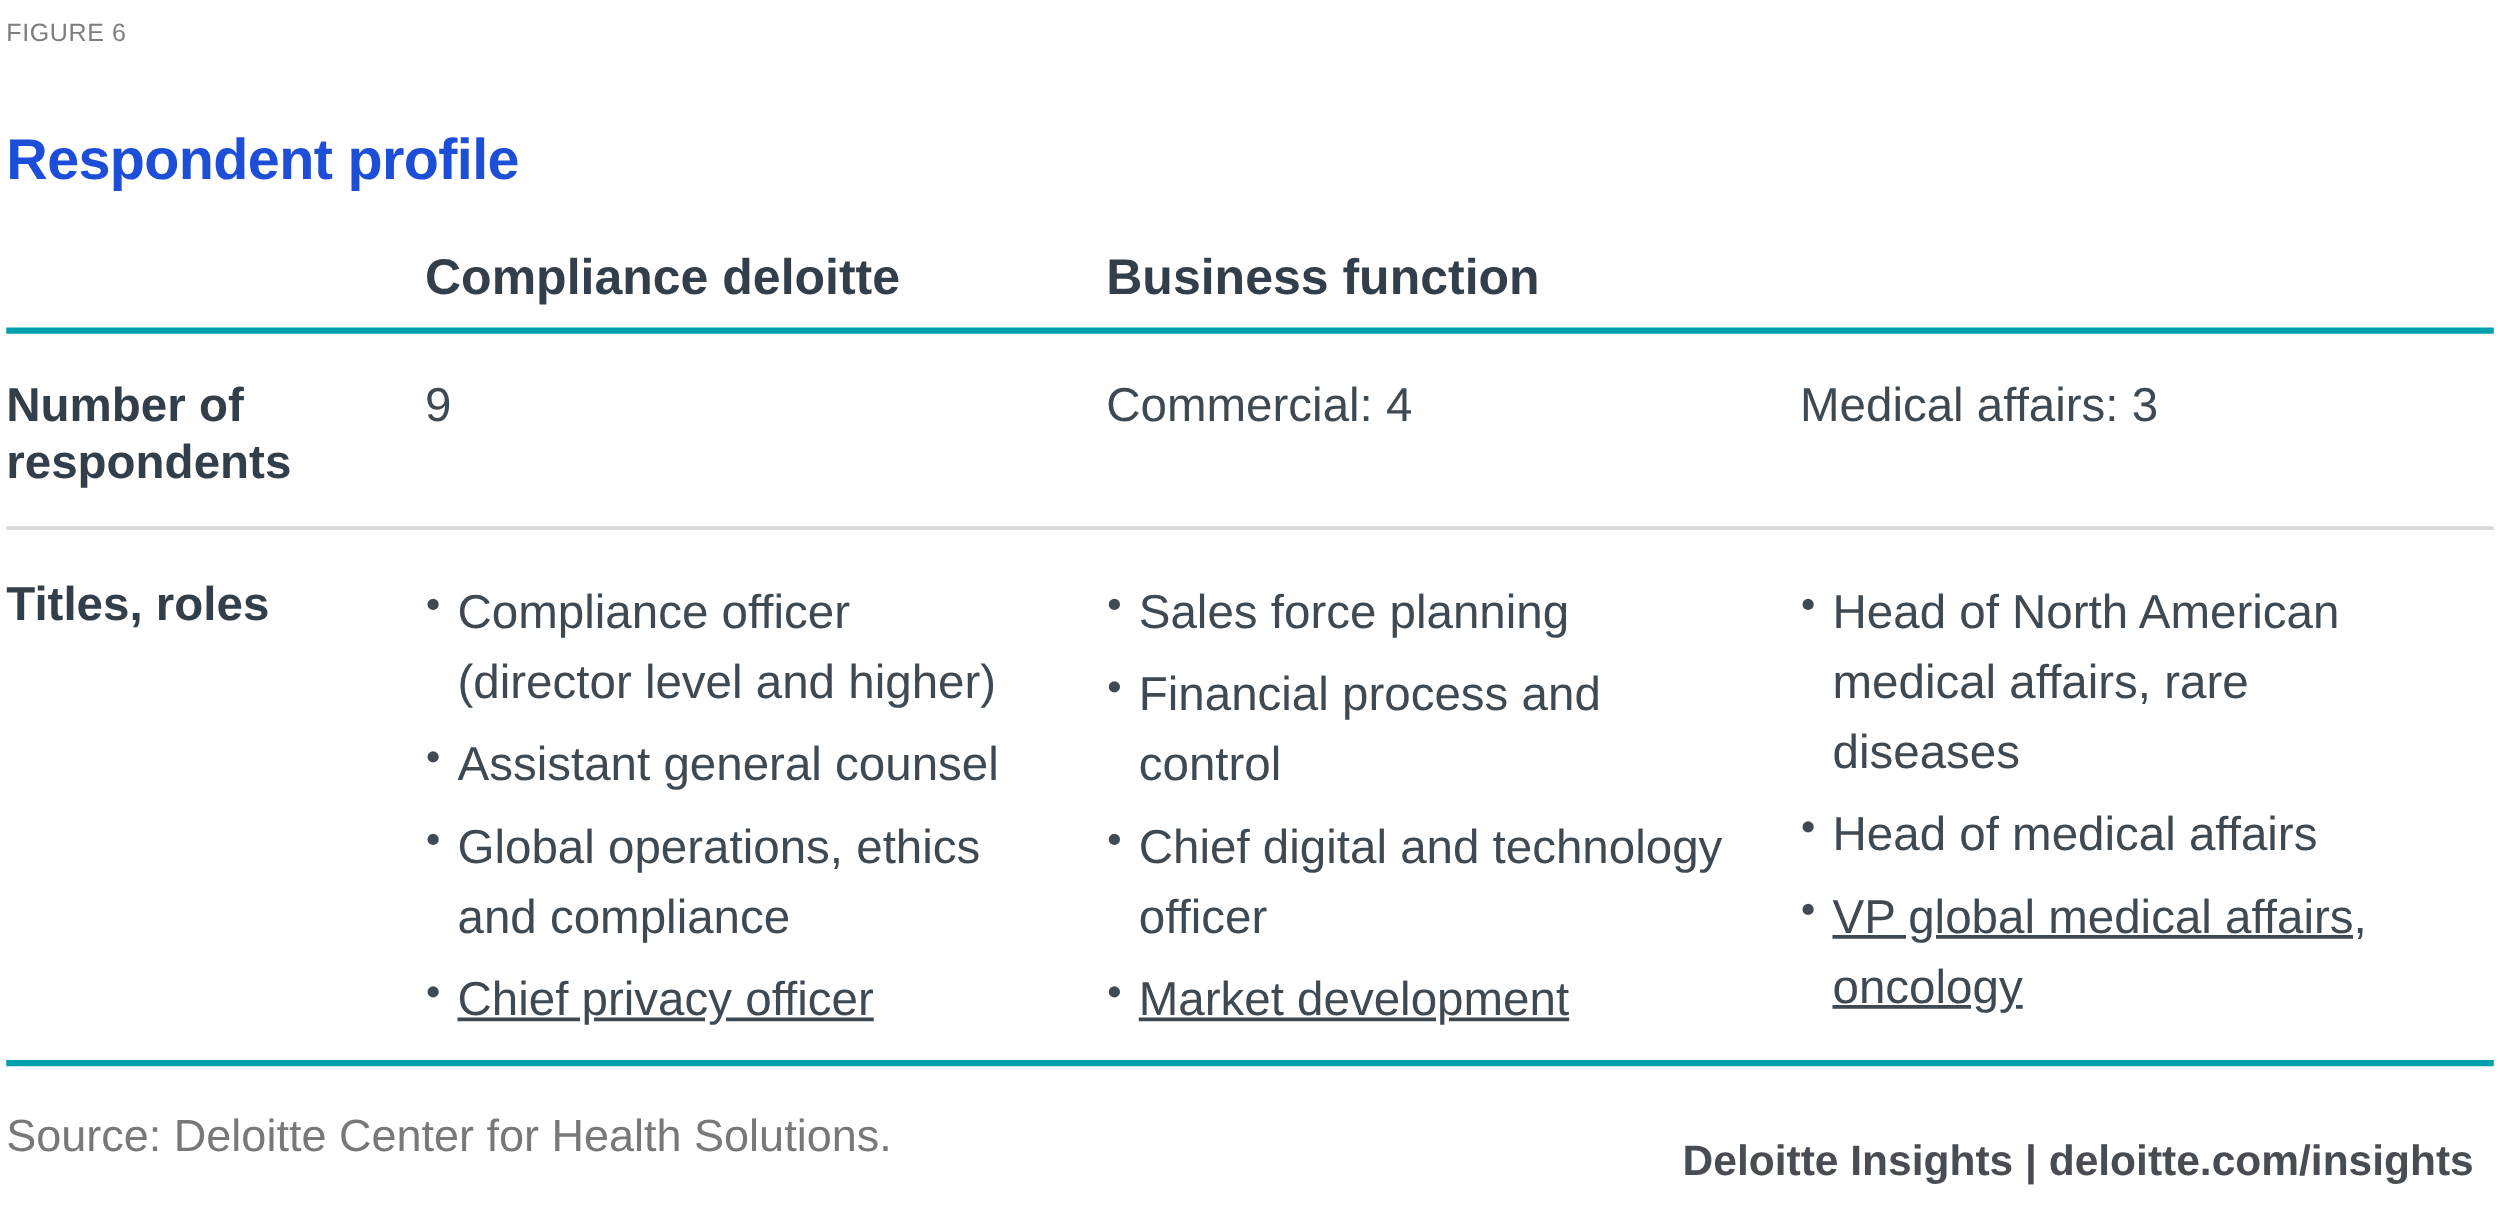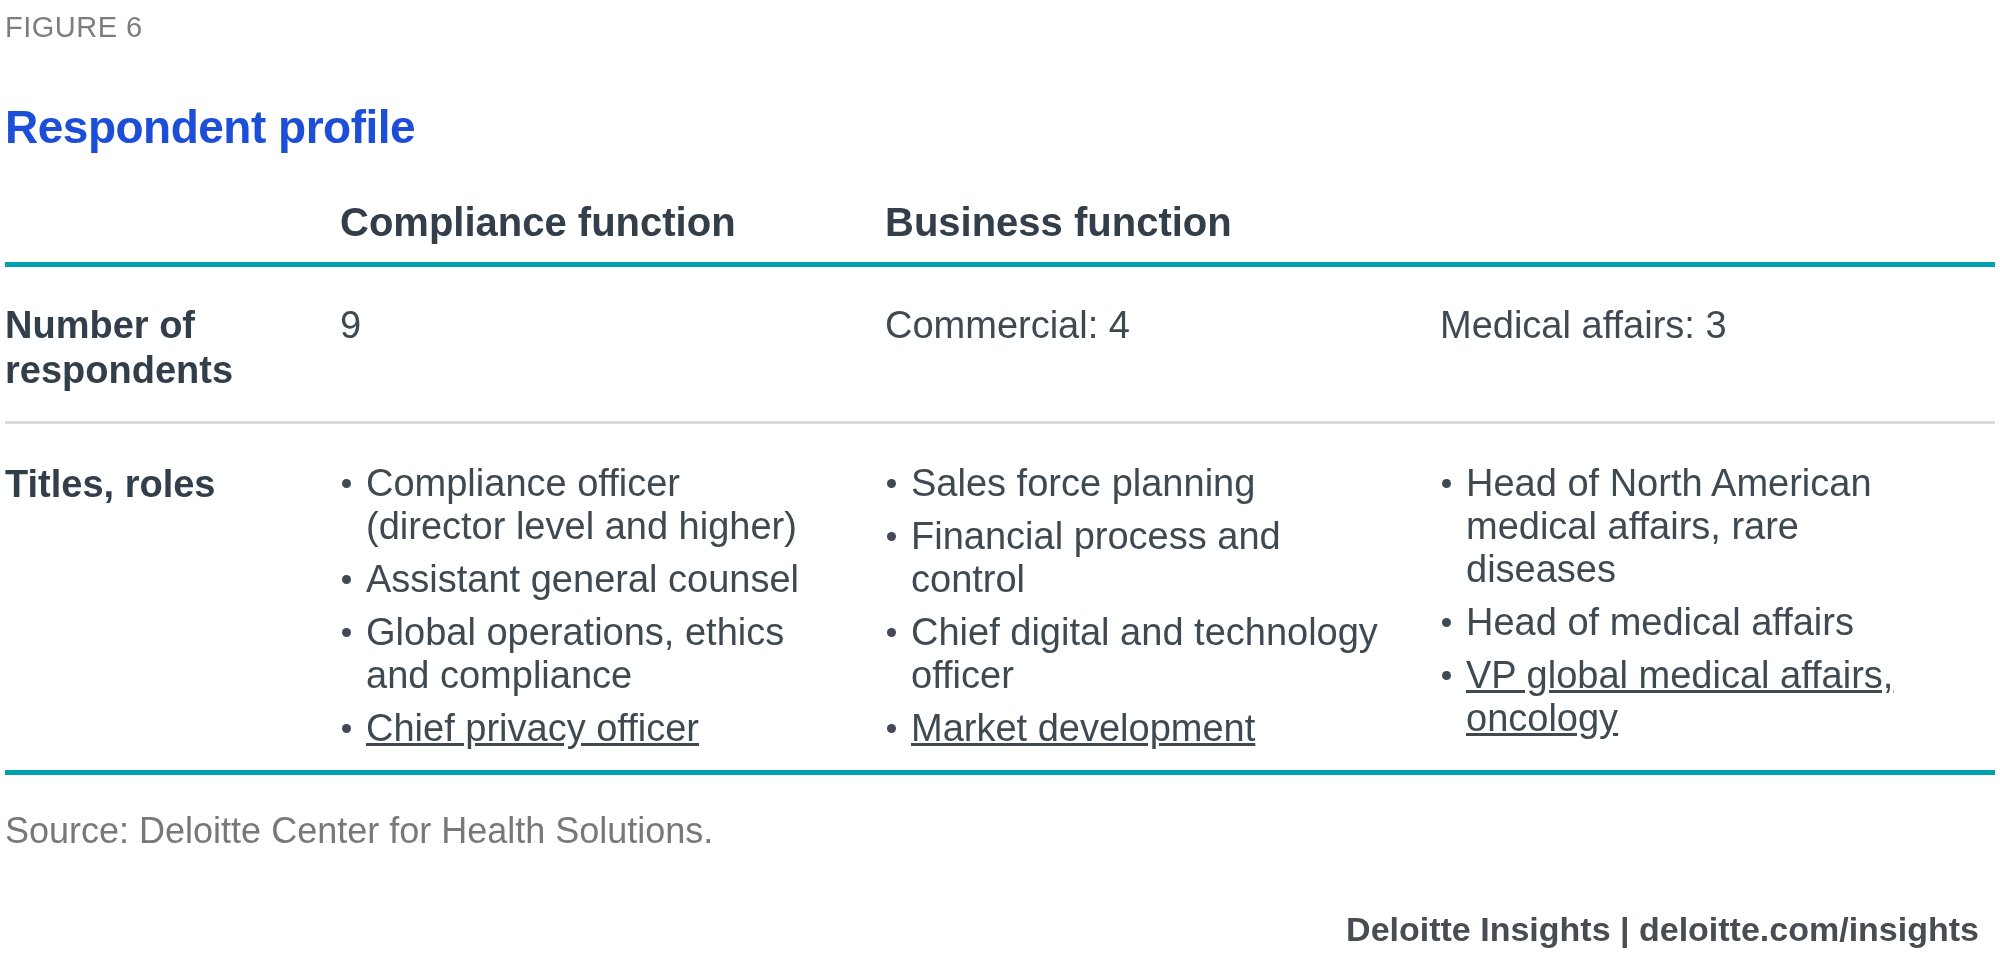--- a/index.html
+++ b/index.html
@@ -8,21 +8,21 @@
     width: 2000px;
     height: 964px;
     box-sizing: border-box;
     padding: 8px 5px 0 5px;
     background: #ffffff;
     font-family: "Liberation Sans", sans-serif;
     color: #3f4952;
     overflow: hidden;
   }
   .figure-label {
-    font-size: 29px;
+    font-size: 20px;
     line-height: 38px;
     letter-spacing: 0.5px;
     color: #7b7d80;
   }
   .page-title {
     margin: 52px 0 0 0;
     font-size: 46px;
     line-height: 58px;
     font-weight: 700;
     letter-spacing: -0.5px;
@@ -70,21 +70,21 @@
   }
   ul.bullet-list {
     list-style: none;
     margin: 0;
     padding: 0;
   }
   ul.bullet-list li {
     position: relative;
     padding-left: 26px;
     font-size: 38px;
-    line-height: 43px;
+    line-height: 56px;
     color: #3f4952;
     margin-bottom: 10px;
   }
   ul.bullet-list li:last-child { margin-bottom: 0; text-decoration: underline; }
   .dot {
     position: absolute;
     left: 2px;
     top: 17px;
     width: 9px;
     height: 9px;
@@ -116,21 +116,21 @@
 
 <div class="page">
 
   <div class="figure-label">FIGURE 6</div>
 
   <h1 class="page-title">Respondent profile</h1>
 
   <div class="fig-table">
 
     <div class="grid-row header-row">
-      <div class="col-header compliance">Compliance function</div>
+      <div class="col-header compliance">Compliance deloitte</div>
       <div class="col-header business">Business function</div>
     </div>
 
     <div class="grid-row row-respondents">
       <div class="row-label">Number of respondents</div>
       <div class="cell-value">9</div>
       <div class="cell-value">Commercial: 4</div>
       <div class="cell-value">Medical affairs: 3</div>
     </div>
 

